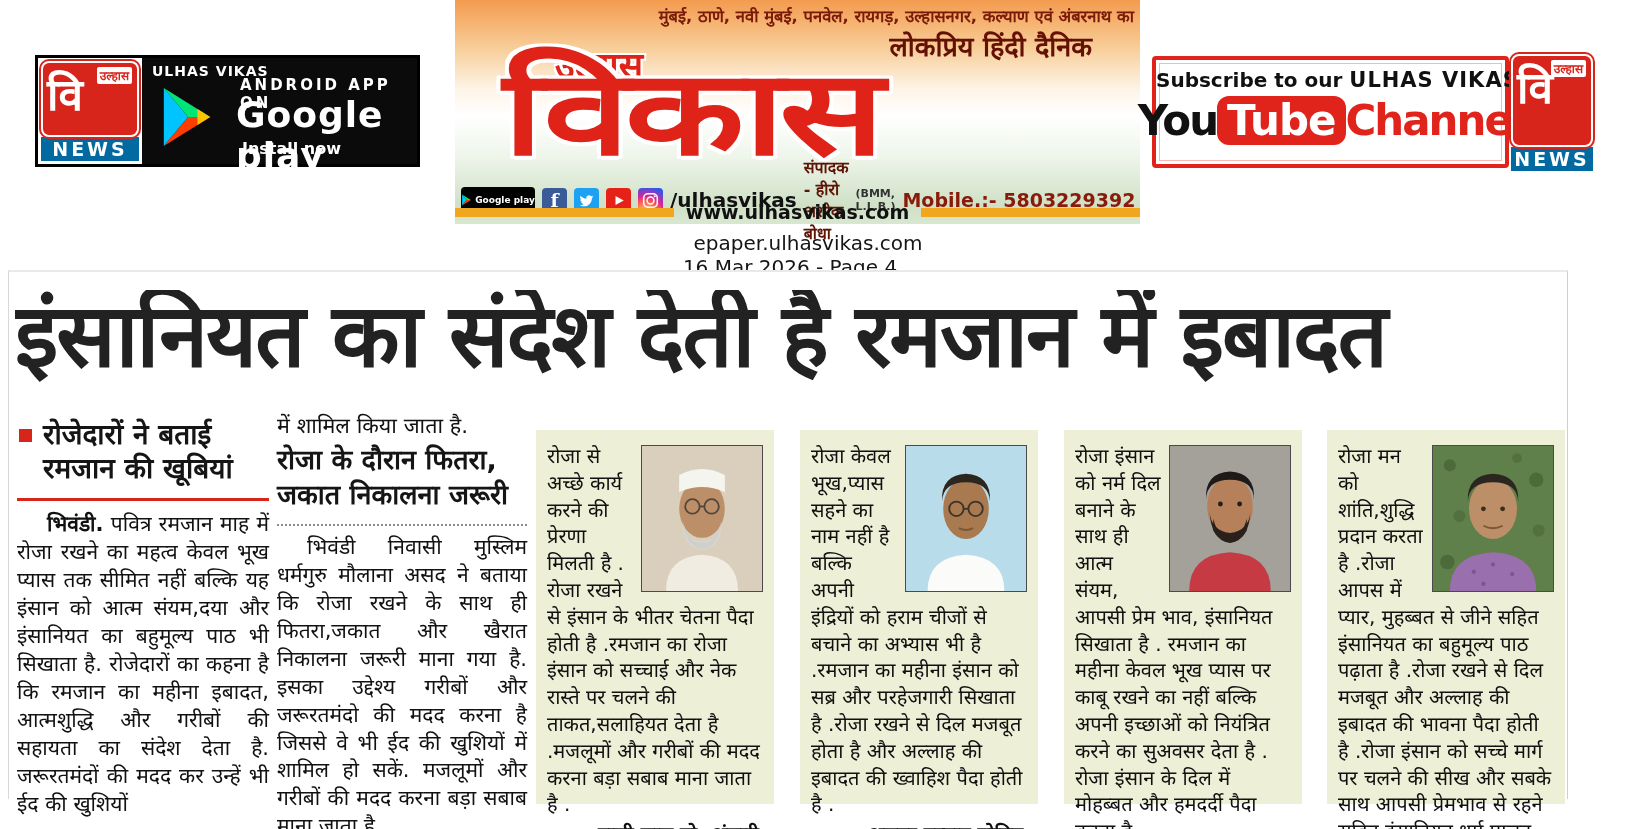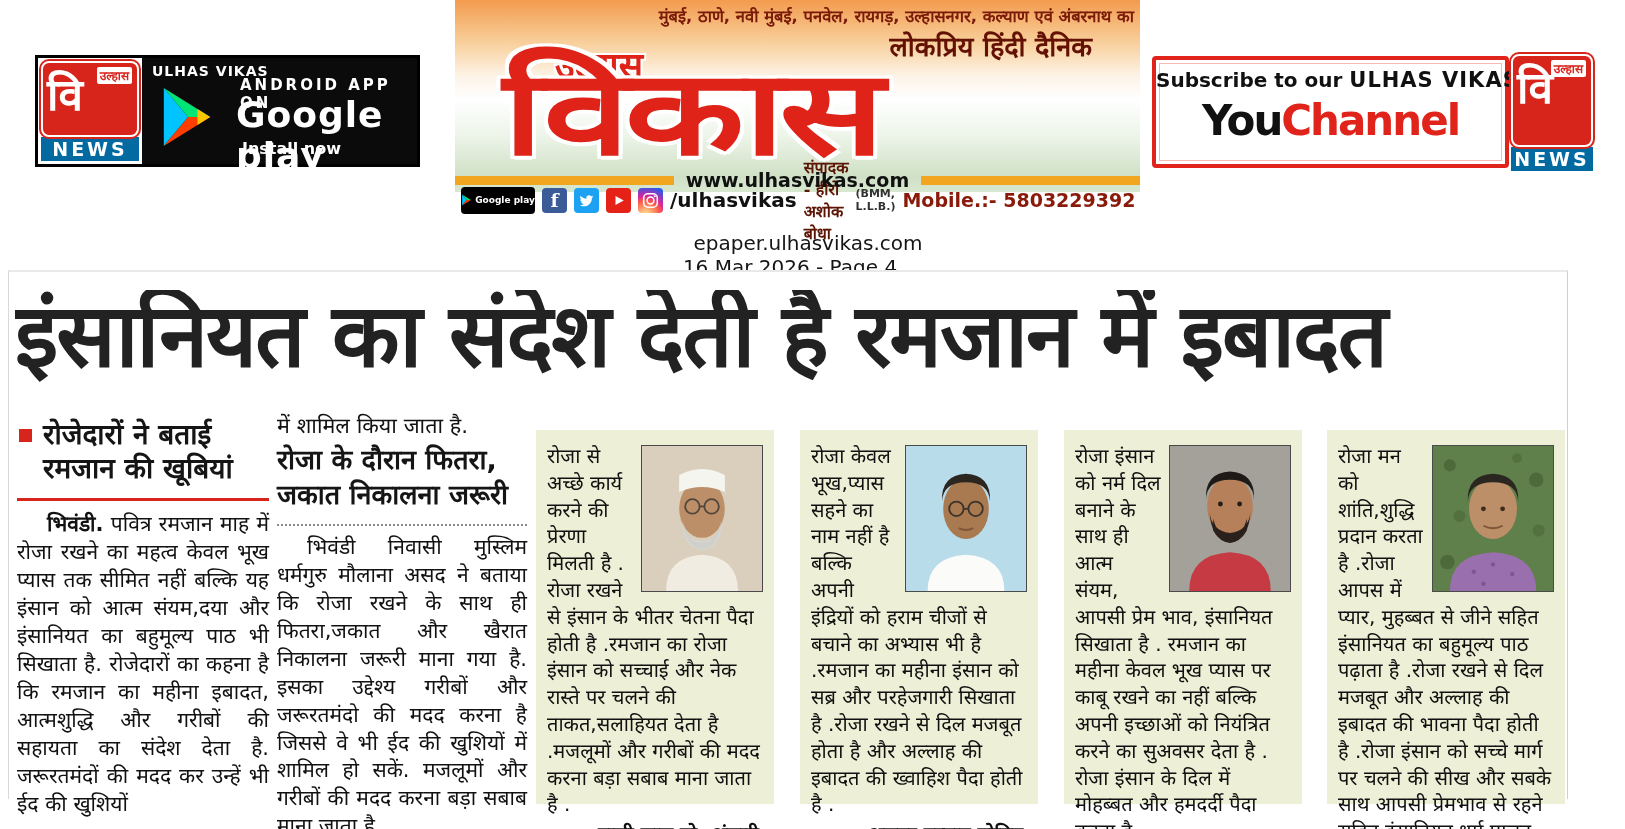--- a/index.html
+++ b/index.html
@@ -18,21 +18,21 @@
   .logo-news { background:#0369a1; color:#fff; text-align:center; font-weight:bold;
     font-size:19px; letter-spacing:3px; padding:1px 0; }
   .play-area { flex:1; position:relative; color:#fff; }
   .uv-name { position:absolute; top:5px; left:10px; font-size:14px; font-weight:bold; letter-spacing:1px; }
   .play-tri { position:absolute; left:16px; top:28px; }
   .android-on { position:absolute; top:18px; left:98px; font-size:15px; font-weight:bold; letter-spacing:3px; }
   .gplay { position:absolute; top:36px; left:94px; font-size:36px; font-weight:600; letter-spacing:1px; }
   .install { position:absolute; bottom:6px; left:100px; font-size:16px; font-weight:bold; }
 
   
-  .masthead { position:absolute; left:455px; top:0; width:685px; height:192px;
+  .masthead { position:absolute; left:455px; top:0; width:685px; height:224px;
     background:linear-gradient(180deg,#f39b4e 0%,#f8cf9b 22%,#fdf4e8 40%,#ffffff 52%,#eef5ea 70%,#cfe0c6 92%,#d8e8d0 100%); }
   .tagline1 { position:absolute; top:4px; right:6px; font-size:16.5px; font-weight:bold; color:#7a1a08; white-space:nowrap; }
   .tagline2 { position:absolute; top:27px; right:48px; font-size:27px; font-weight:bold; color:#641105; }
   .title-small { position:absolute; left:100px; top:40px; font-size:36px; font-weight:900; color:#df2318;
     text-shadow:2px 2px 0 #fff,-2px -2px 0 #fff,2px -2px 0 #fff,-2px 2px 0 #fff; }
   .title-big { position:absolute; left:48px; top:52px; font-size:118px; font-weight:900; color:#df2318;
     line-height:1.05; transform:scaleX(1.32); transform-origin:left top; letter-spacing:-4px;
     text-shadow:3px 3px 0 #fff,-3px -3px 0 #fff,3px -3px 0 #fff,-3px 3px 0 #fff,0 4px 0 #fff; white-space:nowrap; }
   .mast-info { position:absolute; left:0; right:0; top:184px; height:32px; display:flex; align-items:center; gap:7px; padding:0 6px; }
   .mini-badge { width:74px; height:27px; background:#000; border-radius:4px; color:#fff;
@@ -160,20 +160,21 @@
       <div class="website">www.ulhasvikas.com</div>
       <div class="obar"></div>
     </div>
   </div>
 
   <div class="right-banner">
     <div class="subscribe-box">
       <div class="sub-line1"><span>Subscribe to our </span><span class="sub-brand">ULHAS VIKAS</span></div>
       <div class="sub-line2">
         <span class="yt-you">You</span>
+        <span class="yt-tube">Tube</span>
         <span class="yt-channel">Channel</span>
       </div>
     </div>
     <div class="logo-badge2">
       <div class="logo-red">
         <div class="logo-ulhas">उल्हास</div>
         <div class="logo-vi">वि</div>
       </div>
       <div class="logo-news">NEWS</div>
     </div>

